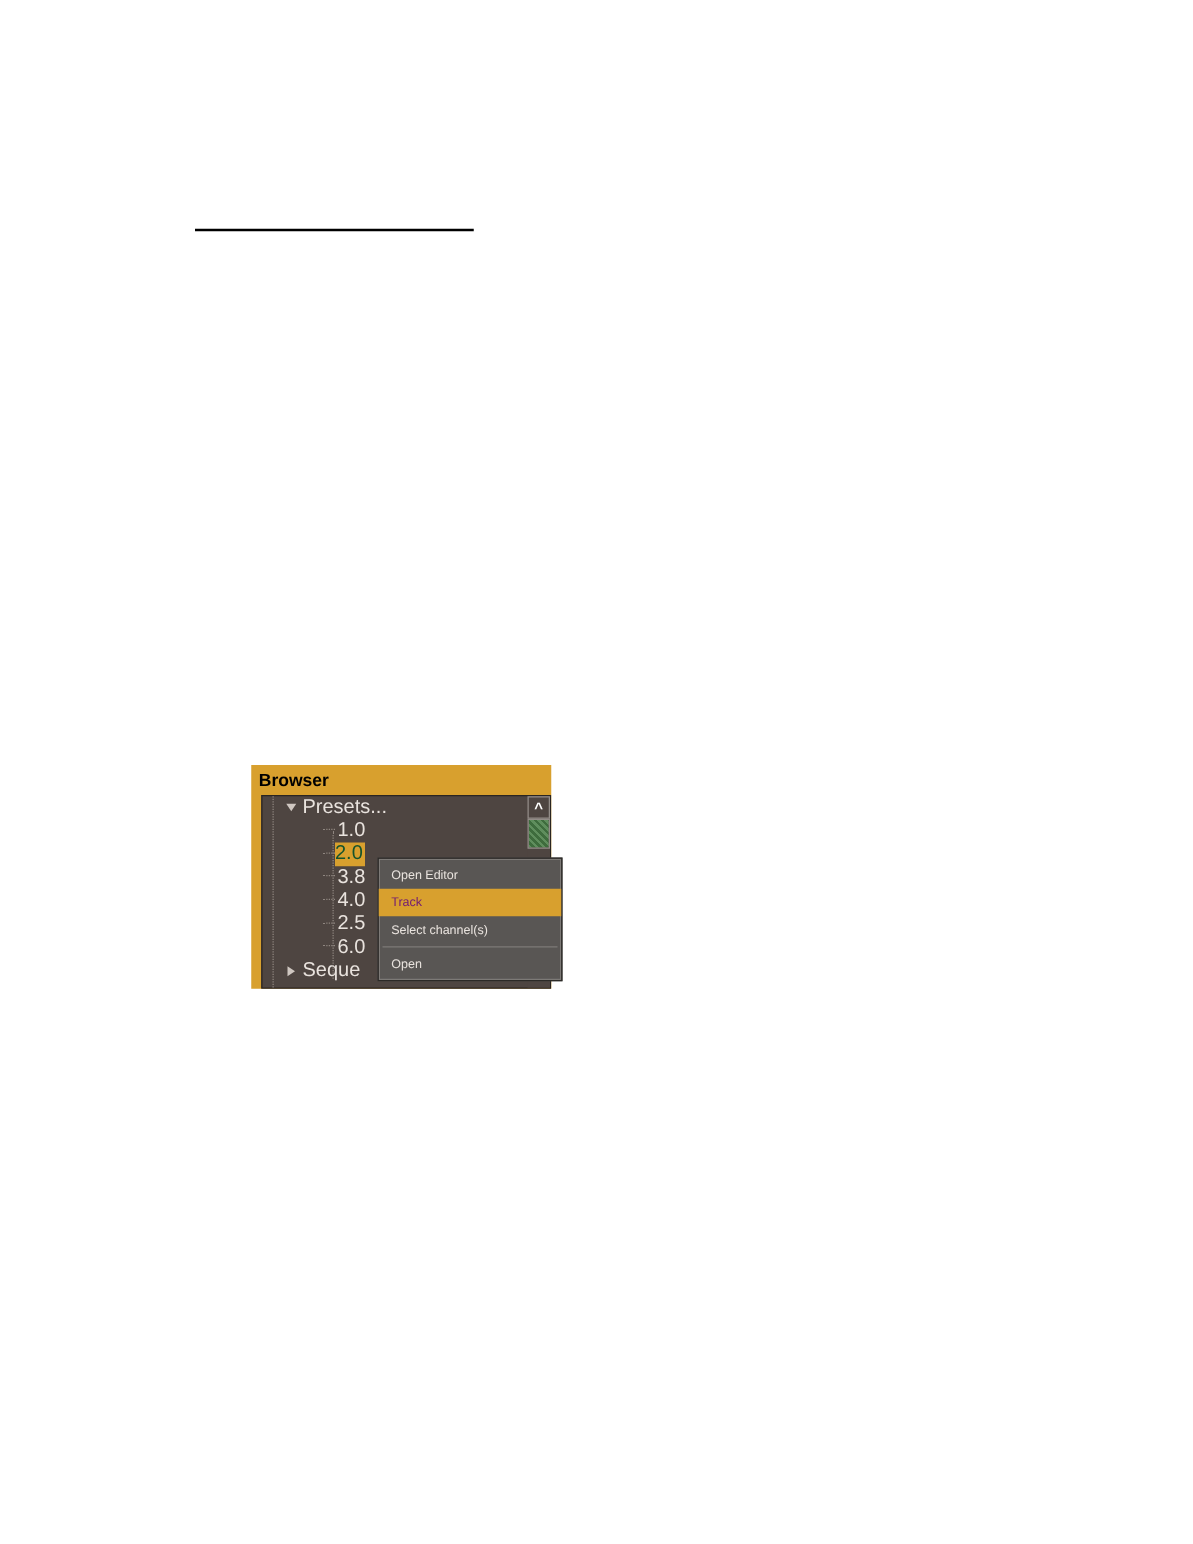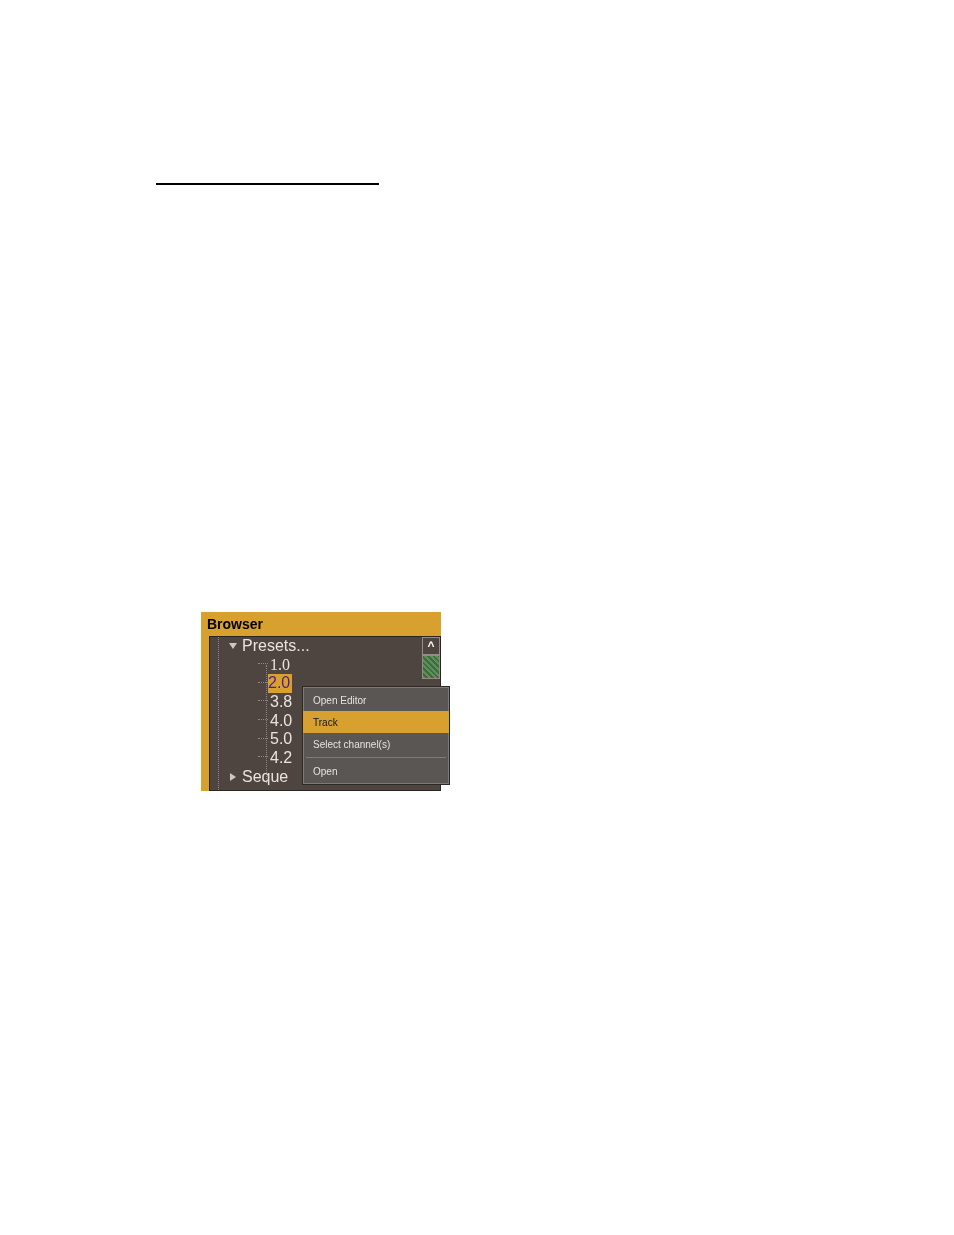--- a/index.html
+++ b/index.html
@@ -115,21 +115,21 @@
     height: 18.7px;
     white-space: nowrap;
     position: relative;
   }
   .tree-row .label {
     padding-left: 2px;
   }
 
   .row-selected .label-chip {
     background: #d8a02e;
-    color: #4c1d95;
+    color: #14532d;
     padding: 0 2px 0 0;
   }
 
   
   .toggle-arrow {
     display: inline-flex;
     align-items: center;
     justify-content: center;
     width: 10px; height: 10px;
     color: #cfc7c1;
@@ -178,21 +178,21 @@
     z-index: 10;
   }
   .menu-item {
     padding: 2px 10px;
     height: 22px;
     line-height: 20px;
     box-sizing: border-box;
   }
   .menu-item.highlight {
     background: #d8a02e;
-    color: #0f172a;
+    color: #701a75;
   }
   .menu-sep {
     height: 1px;
     margin: 2px 3px;
     background: #7d7a77;
   }
 
   
 
   
@@ -220,21 +220,21 @@
           <div class="tree-row" style="padding-left:18px;">
             <span class="toggle-arrow">
               <svg viewBox="0 0 10 10">
                   <polygon points="1,2 9,2 5,8" fill="#cfc7c1"></polygon>
                 </svg>
             </span>
             <span style="width:2px;display:inline-block;"></span>
             <span class="label">Presets...</span>
           </div>
 
-          <div class="tree-row" style="padding-left:48px;font-family:Liberation Serif, serif;">
+          <div class="tree-row" style="padding-left:48px;">
             <span class="hspur"></span>
             <span class="label">1.0</span>
           </div>
 
           <div class="tree-row row-selected" style="padding-left:48px;">
             <span class="hspur"></span>
             <span class="label label-chip">2.0</span>
           </div>
 
           <div class="tree-row" style="padding-left:48px;">
@@ -242,26 +242,26 @@
             <span class="label">3.8</span>
           </div>
 
           <div class="tree-row" style="padding-left:48px;">
             <span class="hspur"></span>
             <span class="label">4.0</span>
           </div>
 
           <div class="tree-row" style="padding-left:48px;">
             <span class="hspur"></span>
-            <span class="label">5.0</span>
-          </div>
-
-          <div class="tree-row" style="padding-left:48px;">
-            <span class="hspur"></span>
-            <span class="label">4.2</span>
+            <span class="label">2.5</span>
+          </div>
+
+          <div class="tree-row" style="padding-left:48px;">
+            <span class="hspur"></span>
+            <span class="label">6.0</span>
           </div>
 
           <div class="tree-row" style="padding-left:18px;">
             <span class="toggle-arrow">
               <svg viewBox="0 0 10 10">
                   <polygon points="2,1 8,5 2,9" fill="#cfc7c1"></polygon>
                 </svg>
             </span>
             <span style="width:2px;display:inline-block;"></span>
             <span class="label">Seque</span>

